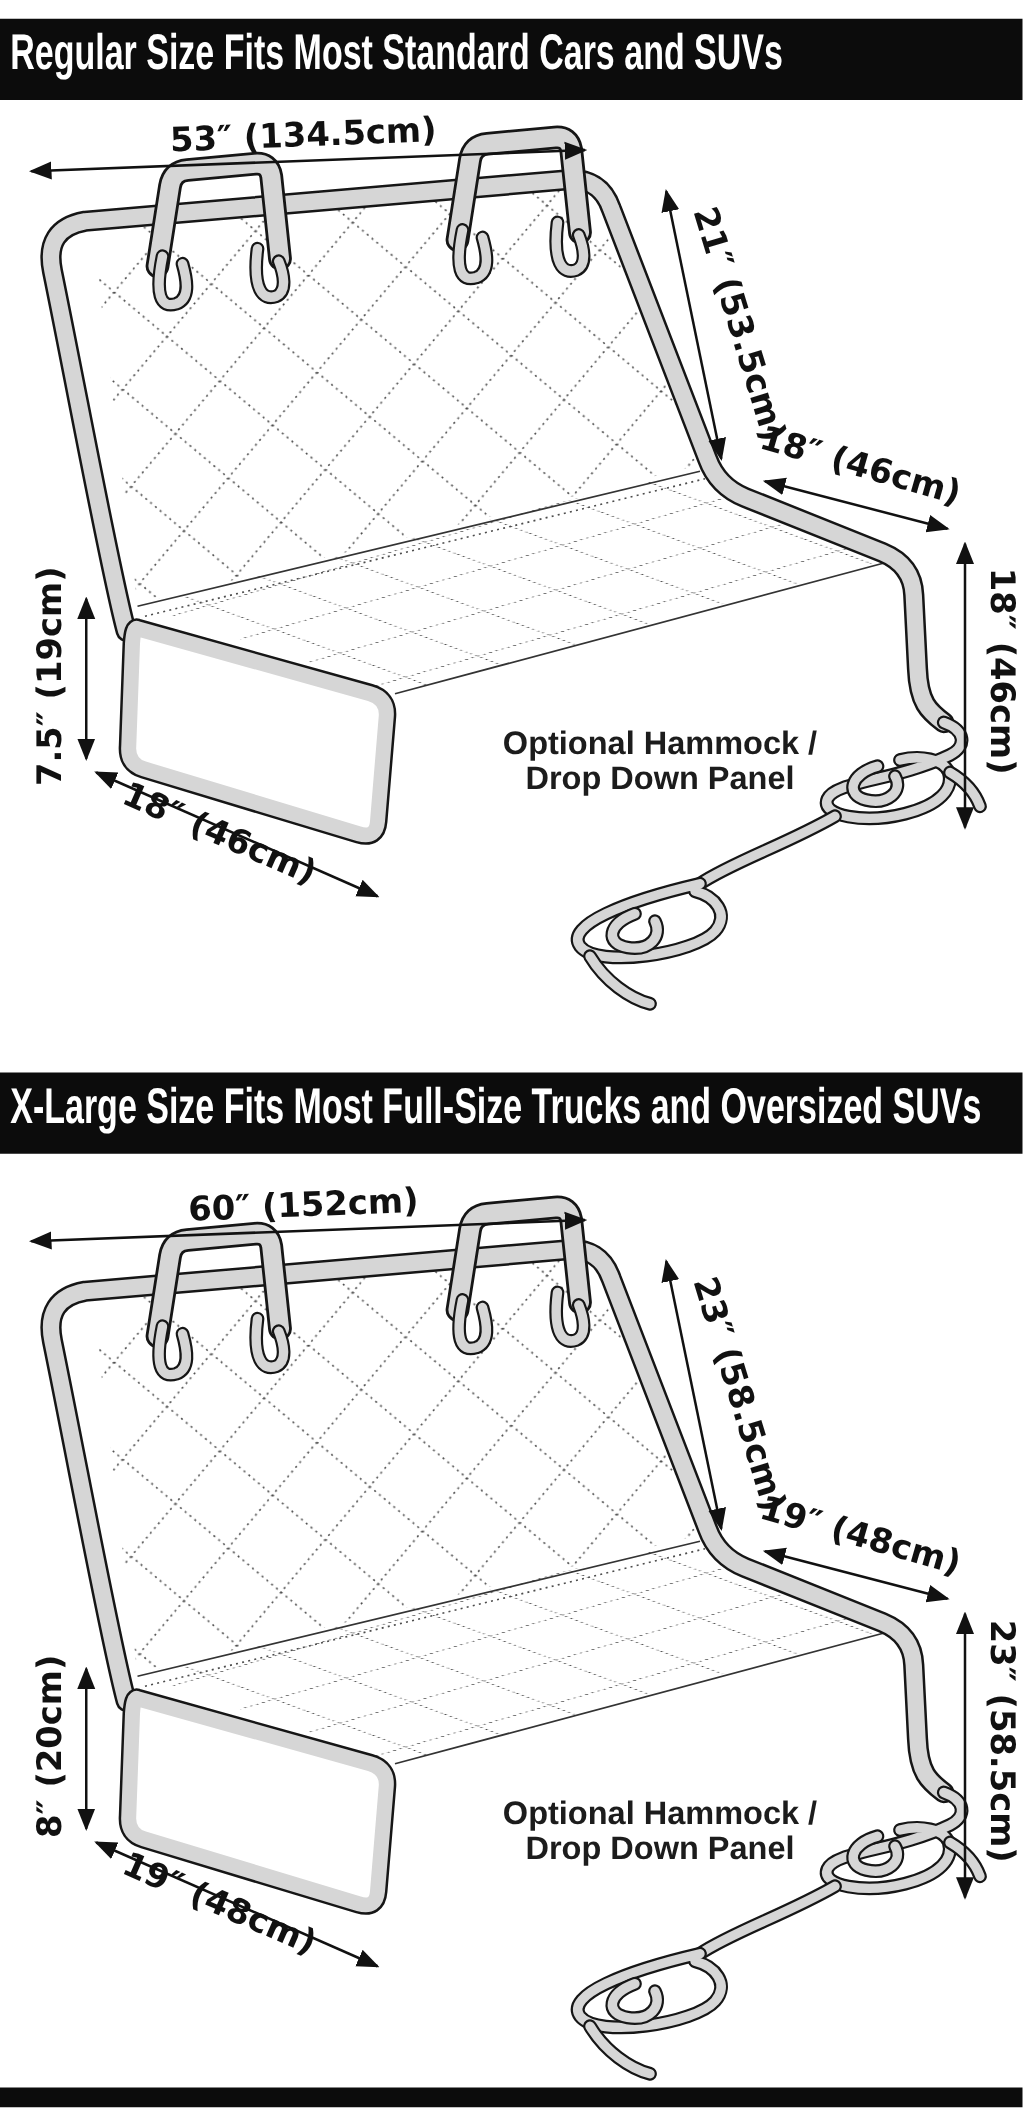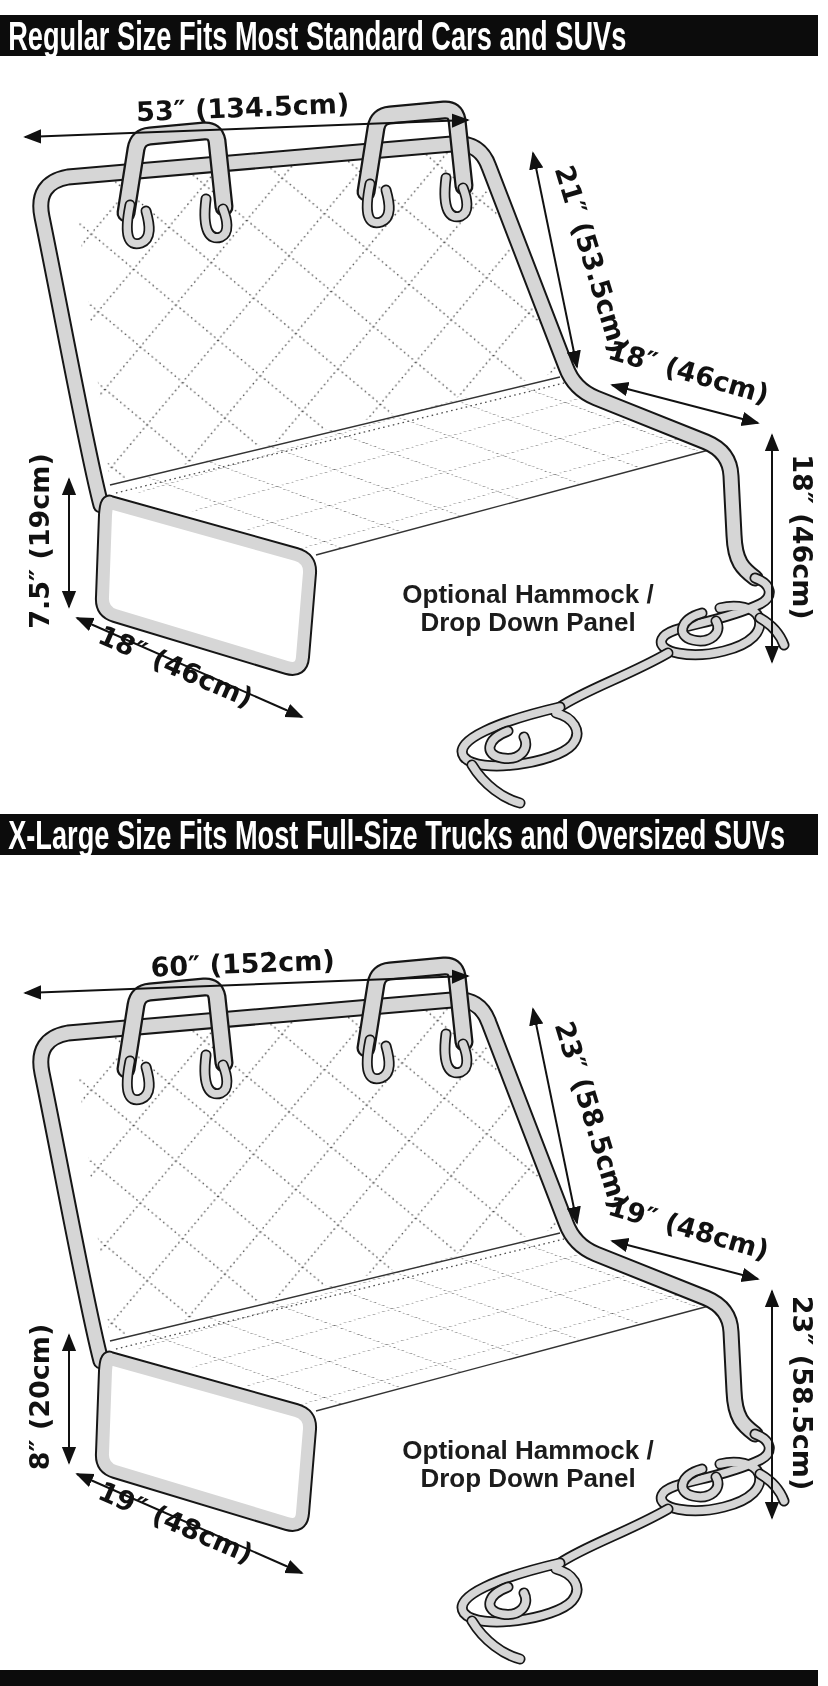--- a/index.html
+++ b/index.html
@@ -2,22 +2,22 @@
 <html style="--banner_bg: #0c0c0c; --banner_text: #ffffff; --line: #161616; --tube_fill: #d6d6d6; --quilt_dots: #4d4d4d; --dim_text: #111111;"><head>
 <meta charset="utf-8">
 <style>
   :root{
     --banner_bg:#0c0c0c; --banner_text:#ffffff; --line:#161616;
     --tube_fill:#d6d6d6; --quilt_dots:#4d4d4d; --dim_text:#111111;
   }
   html,body{margin:0;padding:0;}
   body{width:828px;height:1686px;position:relative;background:#ffffff;overflow:hidden;
        font-family:"Liberation Sans",sans-serif;}
-  .banner{position:absolute;left:0;width:818px;height:41px;background:var(--banner_bg);
-          display:flex;align-items:center;}
+  .banner{position:absolute;left:0;width:818px;height:65px;background:var(--banner_bg);
+          display:flex;}
   .banner-text{color:var(--banner_text);font:700 40px/54px "Liberation Sans",sans-serif;
           transform:scaleX(0.68);transform-origin:0 50%;padding-left:12px;white-space:nowrap;}
   .panel{position:absolute;left:0;width:828px;height:730px;}
   .bottom-bar{position:absolute;left:0;top:1670px;width:818px;height:16px;background:var(--banner_bg);}
   
   .tube-o{fill:none;stroke:var(--line);stroke-width:17;stroke-linecap:round;stroke-linejoin:round;}
   .tube-i{fill:none;stroke:var(--tube_fill);stroke-width:13;stroke-linecap:round;stroke-linejoin:round;}
   .band-o{fill:none;stroke:var(--line);stroke-width:19;stroke-linecap:round;stroke-linejoin:round;}
   .band-i{fill:none;stroke:var(--tube_fill);stroke-width:14.5;stroke-linecap:round;stroke-linejoin:round;}
   .strap-o{fill:none;stroke:var(--line);stroke-width:11;stroke-linecap:round;stroke-linejoin:round;}
@@ -108,21 +108,21 @@
   <line class="dimline" x1="772" y1="350" x2="772" y2="577"></line>
   <text class="dim" x="793" y="452" transform="rotate(90 793 452)">18″ (46cm)</text>
   <line class="dimline" x1="69" y1="394" x2="69" y2="522"></line>
   <text class="dim" x="49" y="456" transform="rotate(-90 49 456)">7.5″ (19cm)</text>
   <line class="dimline" x1="77" y1="533" x2="302" y2="632"></line>
   <text class="dim" x="172" y="590" transform="rotate(23.5 172 590)">18″ (46cm)</text>
   <text class="hammock" x="528" y="518">Optional Hammock /</text>
   <text class="hammock" x="528" y="546">Drop Down Panel</text>
 </svg>
 
-<div class="banner" style="top:814px">
+<div class="banner" style="top:858px">
   <span class="banner-text">X-Large Size Fits Most Full-Size Trucks and Oversized SUVs</span>
 </div>
 
 <svg class="panel" style="top:941px" viewBox="0 0 828 730">
   <use href="#cover-art"></use>
   <line class="dimline" x1="25" y1="52" x2="468" y2="35"></line>
   <text class="dim" x="243" y="32" transform="rotate(-2.3 243 32)">60″ (152cm)</text>
   <line class="dimline" x1="533" y1="68" x2="577" y2="282"></line>
   <text class="dim" x="583" y="177" transform="rotate(73 583 177)">23″ (58.5cm)</text>
   <line class="dimline" x1="612" y1="300" x2="758" y2="338"></line>

